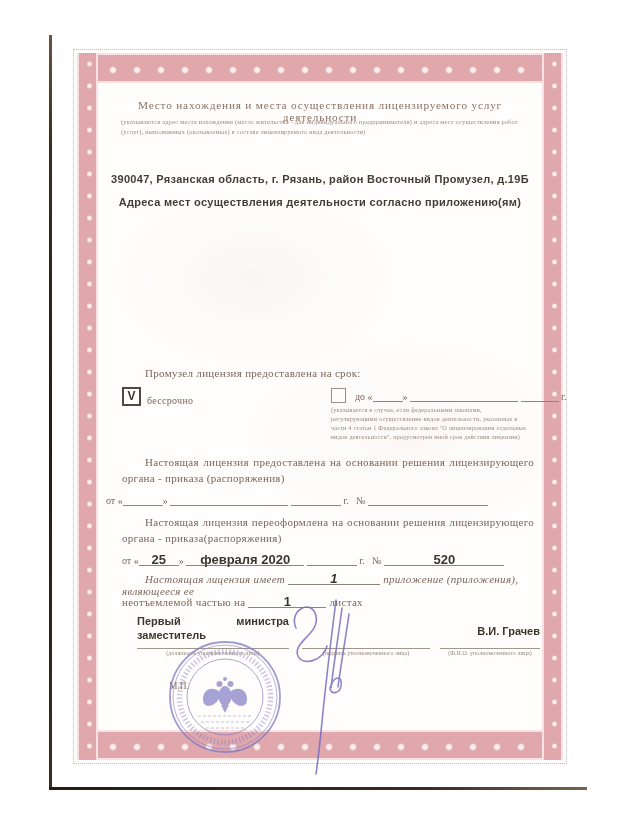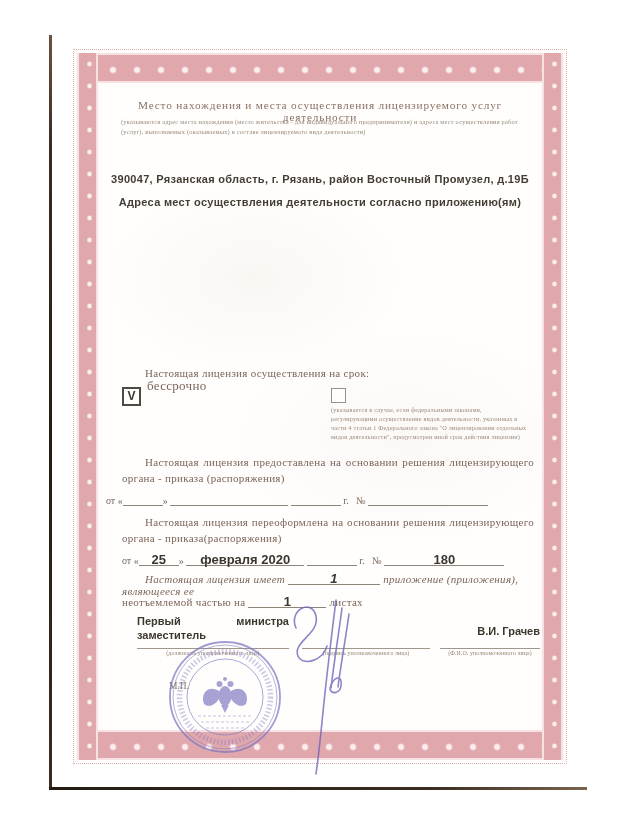--- a/index.html
+++ b/index.html
@@ -80,36 +80,39 @@
   <div class="bstrip h bottom"></div>
   <div class="bstrip v left"></div>
   <div class="bstrip v right"></div>
   <div class="paper"></div>
 
   <div class="abs ser title center" style="left:30px;top:50px;width:434px;">Место нахождения и места осуществления лицензируемого услуг деятельности</div>
   <div class="abs ser fine" style="left:48px;top:68px;width:408px;">(указываются адрес места нахождения (место жительства - для индивидуального предпринимателя) и адреса мест осуществления работ (услуг), выполняемых (оказываемых) в составе лицензируемого вида деятельности)</div>
   <div class="abs sans-b bold-line center" style="left:30px;top:104px;width:434px;">390047, Рязанская область, г. Рязань, район Восточный Промузел, д.19Б</div>
   <div class="abs sans-b bold-line center" style="left:30px;top:127px;width:434px;">Адреса мест осуществления деятельности согласно приложению(ям)</div>
 
-  <div class="abs ser" style="left:49px;top:318px;width:410px;font-size:11px;text-indent:23px;letter-spacing:.3px;">Настоящая лицензия осуществления на срок:</div>
+  <div class="abs ser" style="left:49px;top:318px;width:410px;font-size:11px;text-indent:23px;letter-spacing:.3px;">Промузел лицензия предоставлена на срок:</div>
   <div class="cb1" style="left:49px;top:338px;">
     <span>V</span>
   </div>
-  <div class="abs ser" style="left:74px;top:329px;font-size:13px;letter-spacing:.3px;">бессрочно</div>
+  <div class="abs ser" style="left:74px;top:346px;font-size:10px;letter-spacing:.3px;">бессрочно</div>
   <div class="cb2" style="left:258px;top:339px;"></div>
+  <div class="abs fromline" style="left:282px;top:340px;">
+    <span class="ser">до «</span><span class="u" style="width:30px;"></span><span class="ser">»</span> <span class="u" style="width:108px;"></span> <span class="u" style="width:38px;"></span> <span class="ser">г.</span>
+  </div>
   <div class="abs ser fine" style="left:258px;top:357px;width:198px;font-size:6.2px;line-height:1.45;">(указывается в случае, если федеральными законами, регулирующими осуществление видов деятельности, указанных в части 4 статьи 1 Федерального закона "О лицензировании отдельных видов деятельности", предусмотрен иной срок действия лицензии)</div>
 
   <div class="abs ser para" style="left:49px;top:406px;width:412px;">Настоящая лицензия предоставлена на основании решения лицензирующего органа - приказа (распоряжения)</div>
   <div class="abs fromline" style="left:33px;top:444px;">
     <span class="ser">от «</span><span class="u" style="width:40px;"></span><span class="ser">»</span> <span class="u" style="width:118px;"></span> <span class="u" style="width:50px;"></span> <span class="ser">г.</span>&nbsp;&nbsp;&nbsp;<span class="ser">№</span> <span class="u" style="width:120px;"></span>
   </div>
 
   <div class="abs ser para" style="left:49px;top:466px;width:412px;">Настоящая лицензия переоформлена на основании решения лицензирующего органа - приказа(распоряжения)</div>
   <div class="abs fromline" style="left:49px;top:504px;">
-    <span class="ser">от «</span><span class="u" style="width:40px;">25</span><span class="ser">»</span> <span class="u" style="width:118px;">февраля 2020</span> <span class="u" style="width:50px;"></span> <span class="ser">г.</span>&nbsp;&nbsp;&nbsp;<span class="ser">№</span> <span class="u" style="width:120px;">180</span>
+    <span class="ser">от «</span><span class="u" style="width:40px;">25</span><span class="ser">»</span> <span class="u" style="width:118px;">февраля 2020</span> <span class="u" style="width:50px;"></span> <span class="ser">г.</span>&nbsp;&nbsp;&nbsp;<span class="ser">№</span> <span class="u" style="width:120px;">520</span>
   </div>
 
   <div class="abs ser" style="left:49px;top:523px;width:420px;font-size:11px;letter-spacing:.3px;font-style:italic;">
     <span style="display:inline-block;width:23px;"></span><span>Настоящая лицензия имеет</span> <span class="u" style="width:92px;">1</span> <span>приложение (приложения), являющееся ее</span>
   </div>
   <div class="abs ser" style="left:49px;top:546px;width:420px;font-size:11px;letter-spacing:.3px;">
     <span>неотъемлемой частью на</span> <span class="u" style="width:78px;">1</span> <span>листах</span>
   </div>
 
   <div class="sigcol" style="left:64px;width:152px;">

